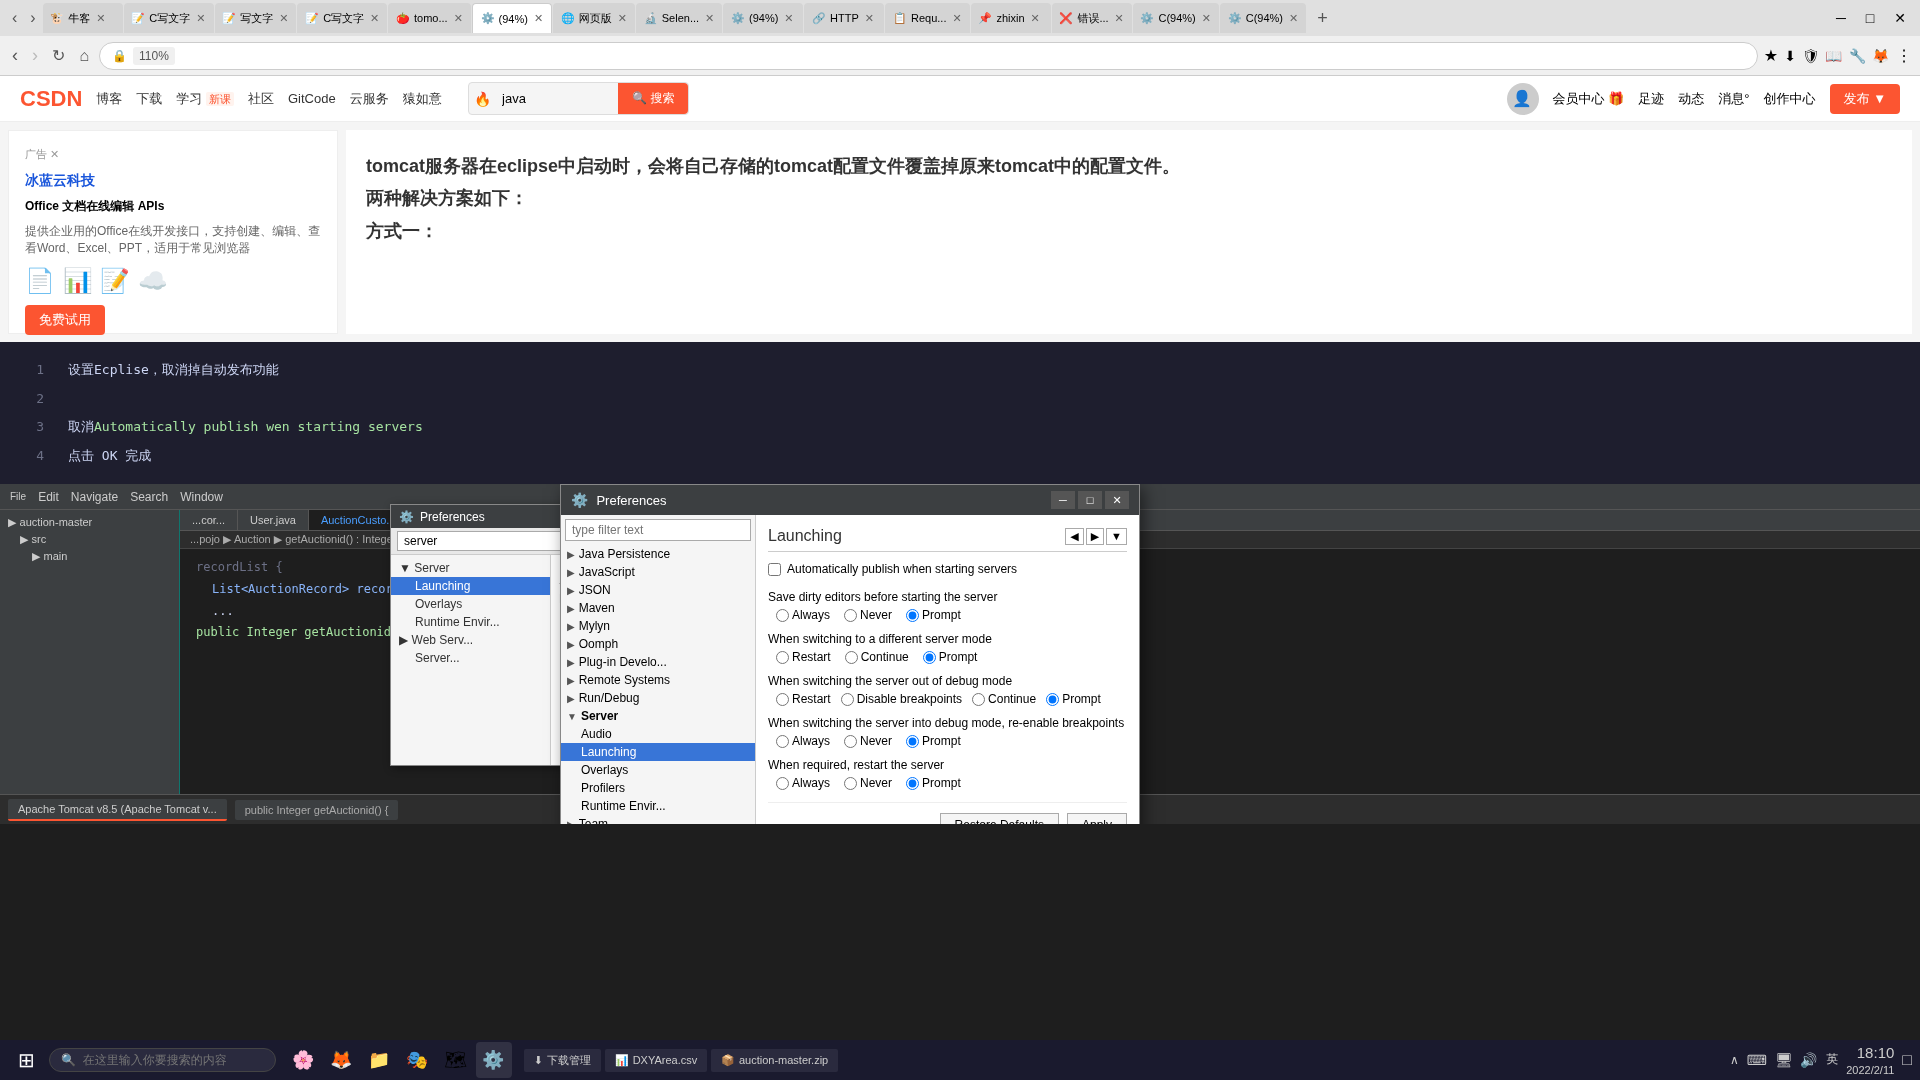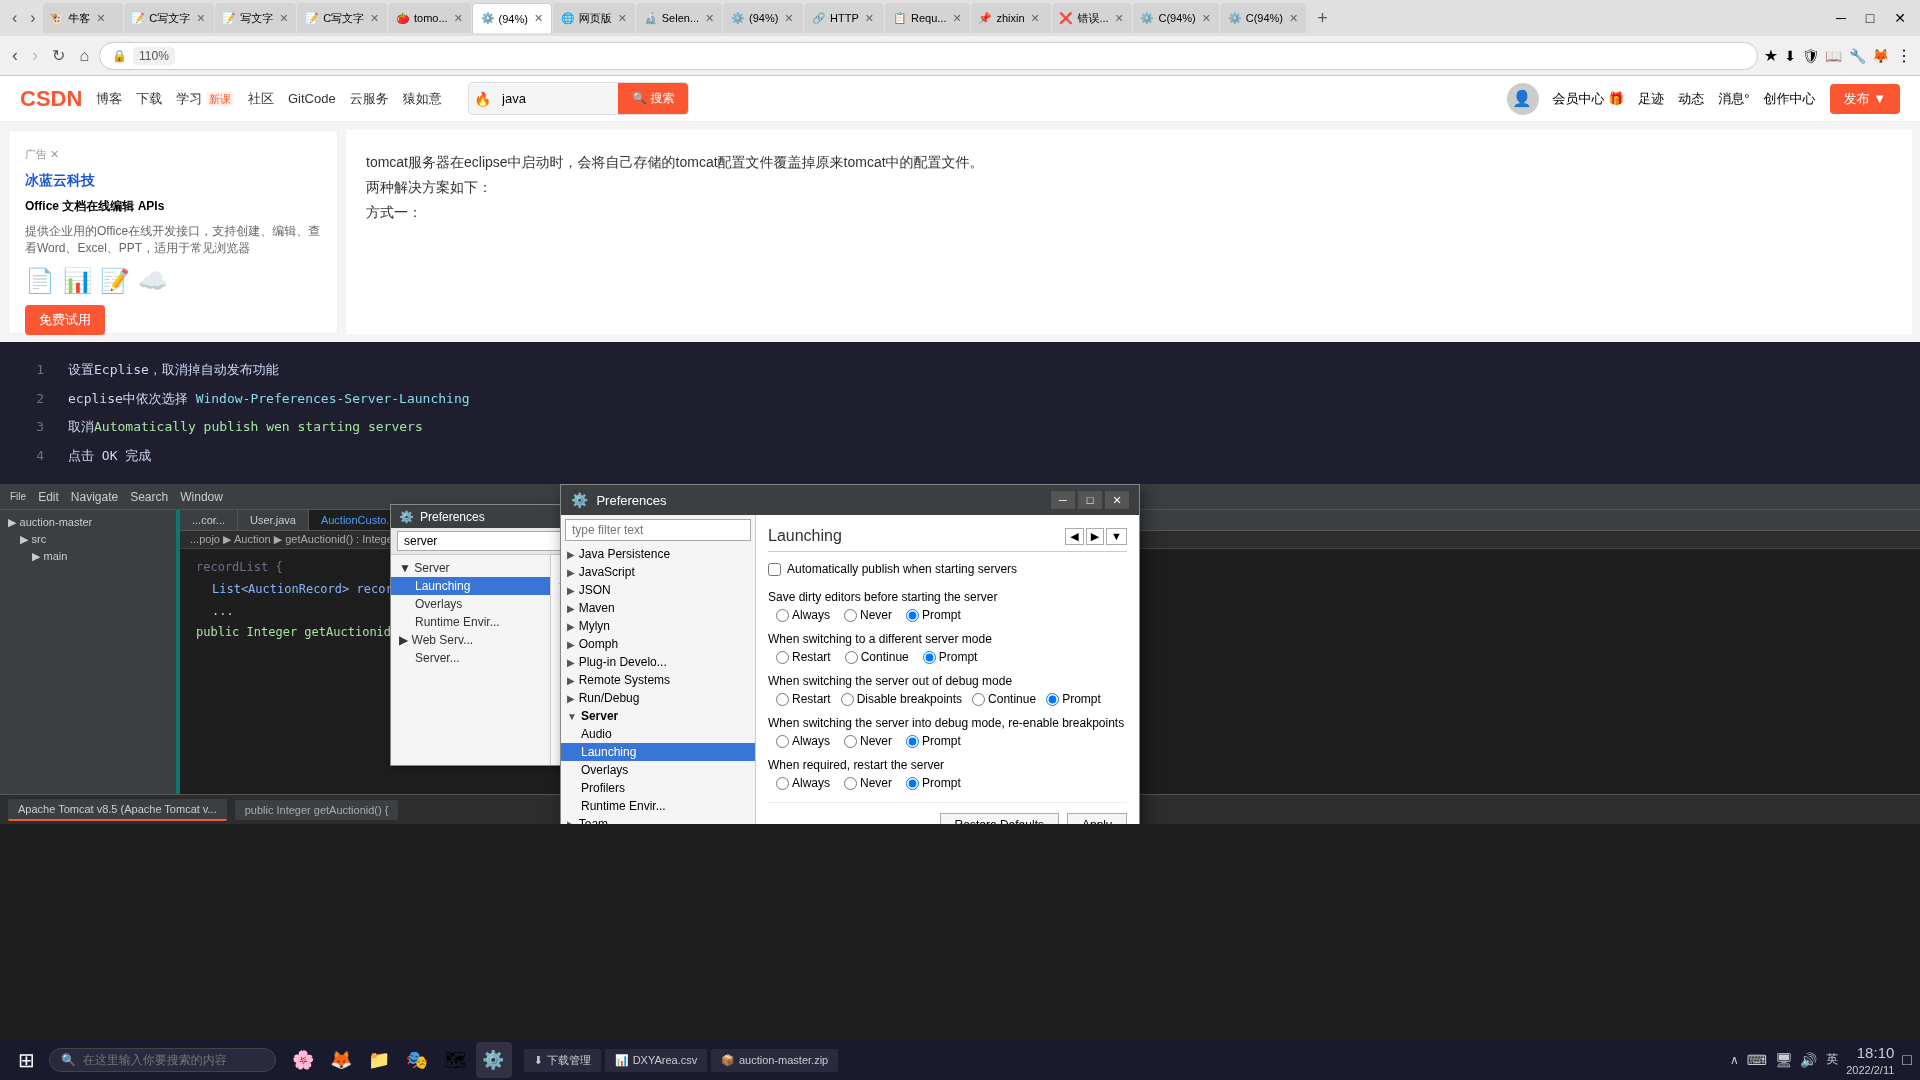--- a/index.html
+++ b/index.html
@@ -158,35 +158,34 @@
     <div style="display:flex;gap:8px;margin-bottom:10px;">
       <span style="font-size:24px;">📄</span>
         <span style="font-size:24px;">📊</span>
         <span style="font-size:24px;">📝</span>
         <span style="font-size:24px;">☁️</span>
     </div>
     <button style="background:#fc5531;color:#fff;border:none;border-radius:4px;padding:6px 14px;cursor:pointer;font-size:13px;margin-bottom:8px;">免费试用</button>
     <div></div>
   </div>
 
-  <div style="flex:1;background:#fff;padding:20px;font-size:14px;line-height:1.8;color:#333;margin:8px 8px 8px 0;">
+  <div style="flex:1;background:#fff;padding:20px;font-size:18px;line-height:1.8;color:#333;margin:8px 8px 8px 0;font-weight:bold;">
     <p>tomcat服务器在eclipse中启动时，会将自己存储的tomcat配置文件覆盖掉原来tomcat中的配置文件。</p>
     <p>两种解决方案如下：</p>
     <p>方式一：</p>
   </div>
 </div>
 
 <div style="background:#1e1e2e;color:#cdd6f4;padding:14px 24px;font-family:Consolas,monospace;font-size:13px;line-height:2.2;">
   <div style="display:flex;gap:24px;">
     <span style="color:#6c7086;min-width:20px;text-align:right;">1</span>
     <span style="color:#cdd6f4;">设置Ecplise，取消掉自动发布功能</span>
   </div>
   <div style="display:flex;gap:24px;">
     <span style="color:#6c7086;min-width:20px;text-align:right;">2</span>
-    <span style="color:#cdd6f4;">ecplise中依次选择 <span style="color:#89dceb;">Window-Preferences-Server-Launching</span></span>
   </div>
   <div style="display:flex;gap:24px;">
     <span style="color:#6c7086;min-width:20px;text-align:right;">3</span>
     <span style="color:#cdd6f4;">取消<span style="color:#a6e3a1;">Automatically publish wen starting servers</span></span>
   </div>
   <div style="display:flex;gap:24px;">
     <span style="color:#6c7086;min-width:20px;text-align:right;">4</span>
     <span style="color:#cdd6f4;">点击 OK 完成</span>
   </div>
 </div>
@@ -196,21 +195,21 @@
   <div style="background:#3c3f41;height:26px;display:flex;align-items:center;padding:0 10px;gap:12px;border-bottom:1px solid #555;">
     <span style="color:#ccc;font-size:10px;cursor:pointer;">File</span>
     <span style="color:#ccc;font-size:12px;cursor:pointer;">Edit</span>
     <span style="color:#ccc;font-size:12px;cursor:pointer;">Navigate</span>
     <span style="color:#ccc;font-size:12px;cursor:pointer;">Search</span>
     <span style="color:#ccc;font-size:12px;cursor:pointer;">Window</span>
   </div>
 
   <div style="display:flex;height:calc(100% - 26px);">
 
-    <div style="width:180px;background:#3c3f41;border-right:4px solid #0f766e;padding:4px 0;overflow:hidden;">
+    <div style="width:180px;background:#3c3f41;border-right:1px solid #0f766e;padding:4px 0;overflow:hidden;">
       <div style="color:#ccc;font-size:11px;padding:2px 8px;cursor:pointer;">▶ auction-master</div>
       <div style="color:#ccc;font-size:11px;padding:2px 8px;cursor:pointer;padding-left:20px;">▶ src</div>
       <div style="color:#ccc;font-size:11px;padding:2px 16px;cursor:pointer;padding-left:32px;">▶ main</div>
     </div>
 
     <div style="flex:1;background:#1e1e1e;">
       <div style="display:flex;background:#3c3f41;border-bottom:1px solid #555;">
         <span style="color:#ccc;font-size:11px;padding:4px 12px;cursor:pointer;border-right:1px solid #555;">...cor...</span>
         <span style="color:#ccc;font-size:11px;padding:4px 12px;cursor:pointer;border-right:1px solid #555;">User.java</span>
         <span style="color:#4a9eff;font-size:11px;padding:4px 12px;cursor:pointer;border-right:1px solid #555;background:#1e1e1e;">AuctionCusto...</span>

